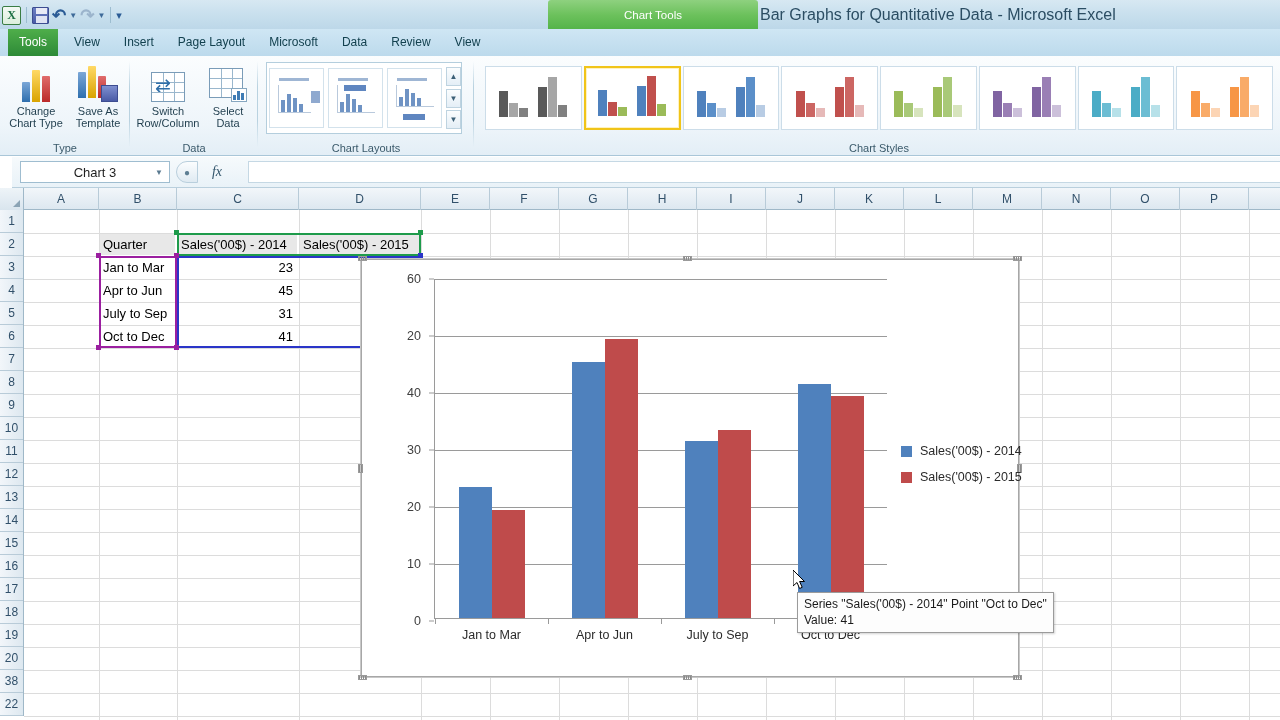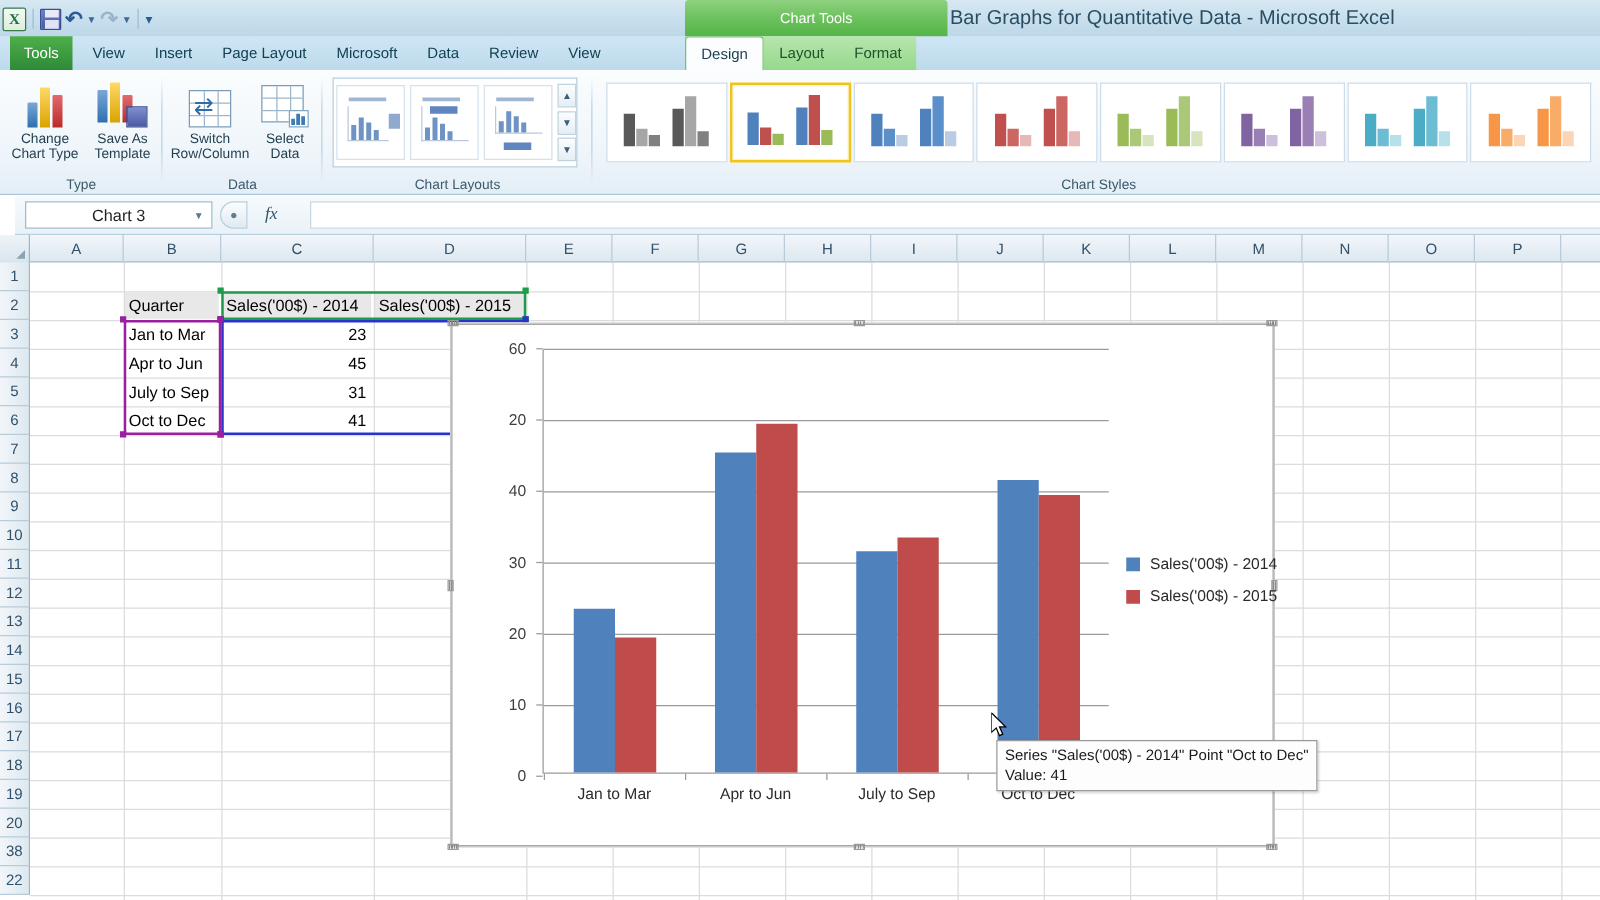--- a/index.html
+++ b/index.html
@@ -248,25 +248,20 @@
   <div class="tabstrip">
     <div class="tab-file">Tools</div>
     <div class="tabs">
       <div class="tab">View</div>
       <div class="tab">Insert</div>
       <div class="tab">Page Layout</div>
       <div class="tab">Microsoft</div>
       <div class="tab">Data</div>
       <div class="tab">Review</div>
       <div class="tab">View</div>
-    </div>
-    <div class="ct-tabs">
-      <div class="tab active">Design</div>
-      <div class="tab">Layout</div>
-      <div class="tab">Format</div>
     </div>
   </div>
 
   <div class="ribbon">
 
     <div class="rgroup" style="left:0;width:130px;">
       <div class="bigbtn" style="left:66px;">
         <div class="bicon">
           <div style="position:relative;width:40px;height:36px;">
             <div class="icon-bars" style="position:absolute;left:0;bottom:4px;">

